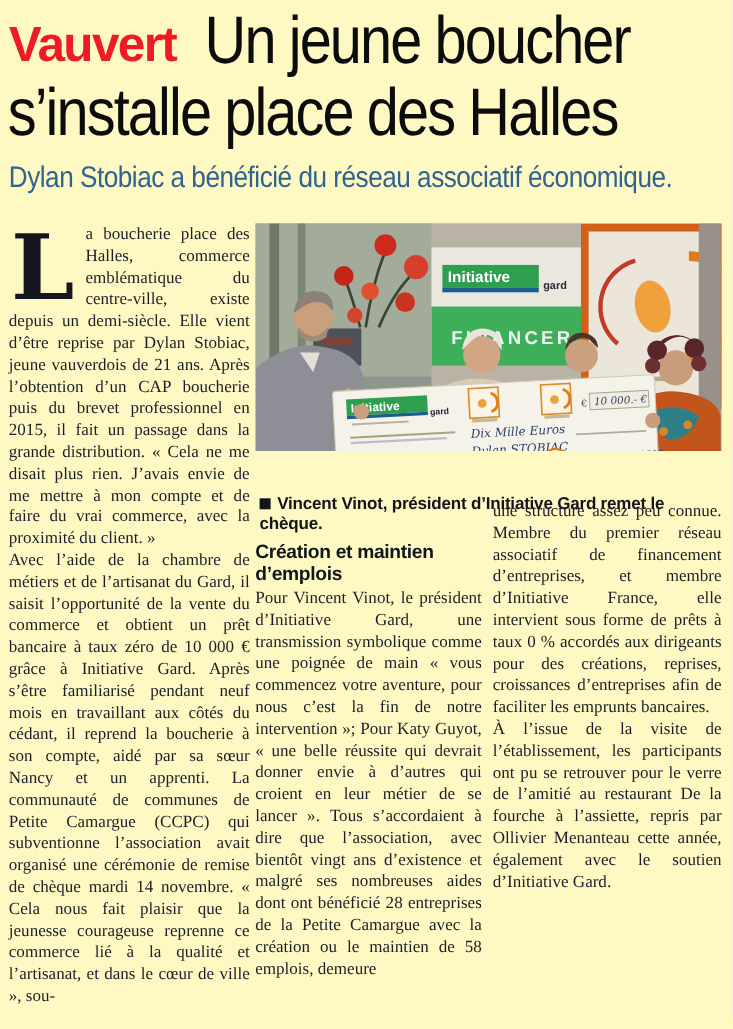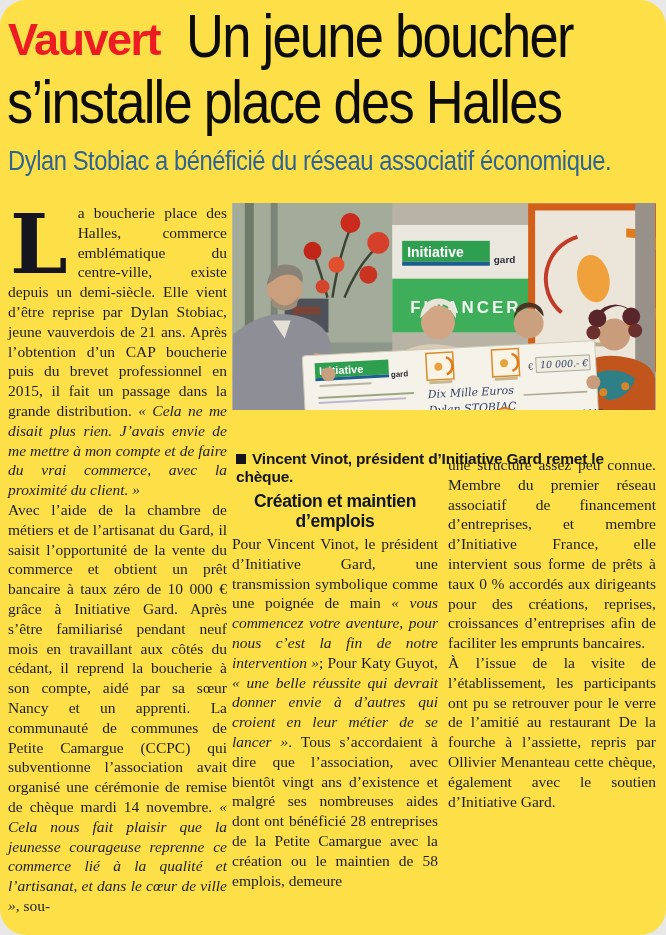--- a/index.html
+++ b/index.html
@@ -1,21 +1,20 @@
 <!DOCTYPE html>
 <html><head>
 <meta charset="utf-8">
 <style>
   * { box-sizing: border-box; margin: 0; padding: 0; }
   html,body { background:#e8e8e8; }
   .page {
     position: relative; width: 666px; height: 935px;
-    background: #fde047; overflow: hidden; margin: 0 auto;
+    background: #fef9c3; overflow: hidden; margin: 0 auto;
     font-family: "Liberation Serif", serif;
-    border-radius: 26px;
   }
   
   .kicker {
     position: absolute; left: 8px; top: 14px;
     font-family: "Liberation Sans", sans-serif;
     font-weight: 700; font-size: 45px; letter-spacing: -1.5px;
     color: #ed1c24; white-space: nowrap;
   }
   .hl {
     position: absolute; white-space: nowrap;
@@ -30,34 +29,34 @@
     font-family: "Liberation Sans", sans-serif;
     font-size: 27px; letter-spacing: -0.5px; color: #2f6391;
     transform: scaleX(0.88); transform-origin: left top;
   }
   
   .col {
     position: absolute; text-align: justify;
     font-size: 15.5px; line-height: 19.8px; color: #1d1d28;
   }
   .col p { margin: 0; }
-  .q { font-style: italic; }
+  .q { }
   .col1 { left: 8px;  top: 203px; width: 219px; height: 726px; }
   .col2 { left: 232px; top: 481px; width: 206px; height: 450px; }
   .col3 { left: 448px; top: 455px; width: 208px; height: 450px; }
   .dropcap {
     float: left;
     font-family: "DejaVu Serif", serif; font-weight: 700;
     font-size: 82px; line-height: 74px;
     padding: 4px 10px 0 2px; color: #15151f;
   }
   .subhead2 {
     font-family: "Liberation Sans", sans-serif; font-weight: 700;
     font-size: 17.5px; line-height: 20px; color: #10161c;
-    text-align: center; margin: 10px 0 3px 0 !important;
+    text-align: left; margin: 10px 0 3px 0 !important;
     letter-spacing: -0.3px;
   }
   
   .photo {
     position: absolute; left: 232px; top: 203px; width: 424px; height: 207px;
     background:#b9b3a6; overflow: hidden;
   }
   .caption {
     position: absolute; left: 236px; top: 450px; width: 424px;
     font-family: "Liberation Sans", sans-serif; font-weight: 700;
@@ -237,16 +236,16 @@
 
   <div class="caption"><span class="sq"></span><span>Vincent Vinot, président d’Initiative Gard remet le chèque.</span></div>
 
   <div class="col col2">
     <p class="subhead2">Création et maintien d’emplois</p>
     <p><span>Pour Vincent Vinot, le président d’Initiative Gard, une transmission symbolique comme une poignée de main </span><span class="q">« vous commencez votre aventure, pour nous c’est la fin de notre intervention »</span><span>; Pour Katy Guyot, </span><span class="q">« une belle réussite qui devrait donner envie à d’autres qui croient en leur métier de se lancer »</span><span>. Tous s’accordaient à dire que l’association, avec bientôt vingt ans d’existence et malgré ses nombreuses aides dont ont bénéficié 28 entreprises de la Petite Camargue avec la création ou le maintien de 58 emplois, demeure</span></p>
   </div>
 
   <div class="col col3">
     <p>une structure assez peu connue. Membre du premier réseau associatif de financement d’entreprises, et membre d’Initiative France, elle intervient sous forme de prêts à taux 0 % accordés aux dirigeants pour des créations, reprises, croissances d’entreprises afin de faciliter les emprunts bancaires.</p>
-    <p>À l’issue de la visite de l’établissement, les participants ont pu se retrouver pour le verre de l’amitié au restaurant De la fourche à l’assiette, repris par Ollivier Menanteau cette chèque, également avec le soutien d’Initiative Gard.</p>
+    <p>À l’issue de la visite de l’établissement, les participants ont pu se retrouver pour le verre de l’amitié au restaurant De la fourche à l’assiette, repris par Ollivier Menanteau cette année, également avec le soutien d’Initiative Gard.</p>
   </div>
 
 </div>
 
 </body></html>

